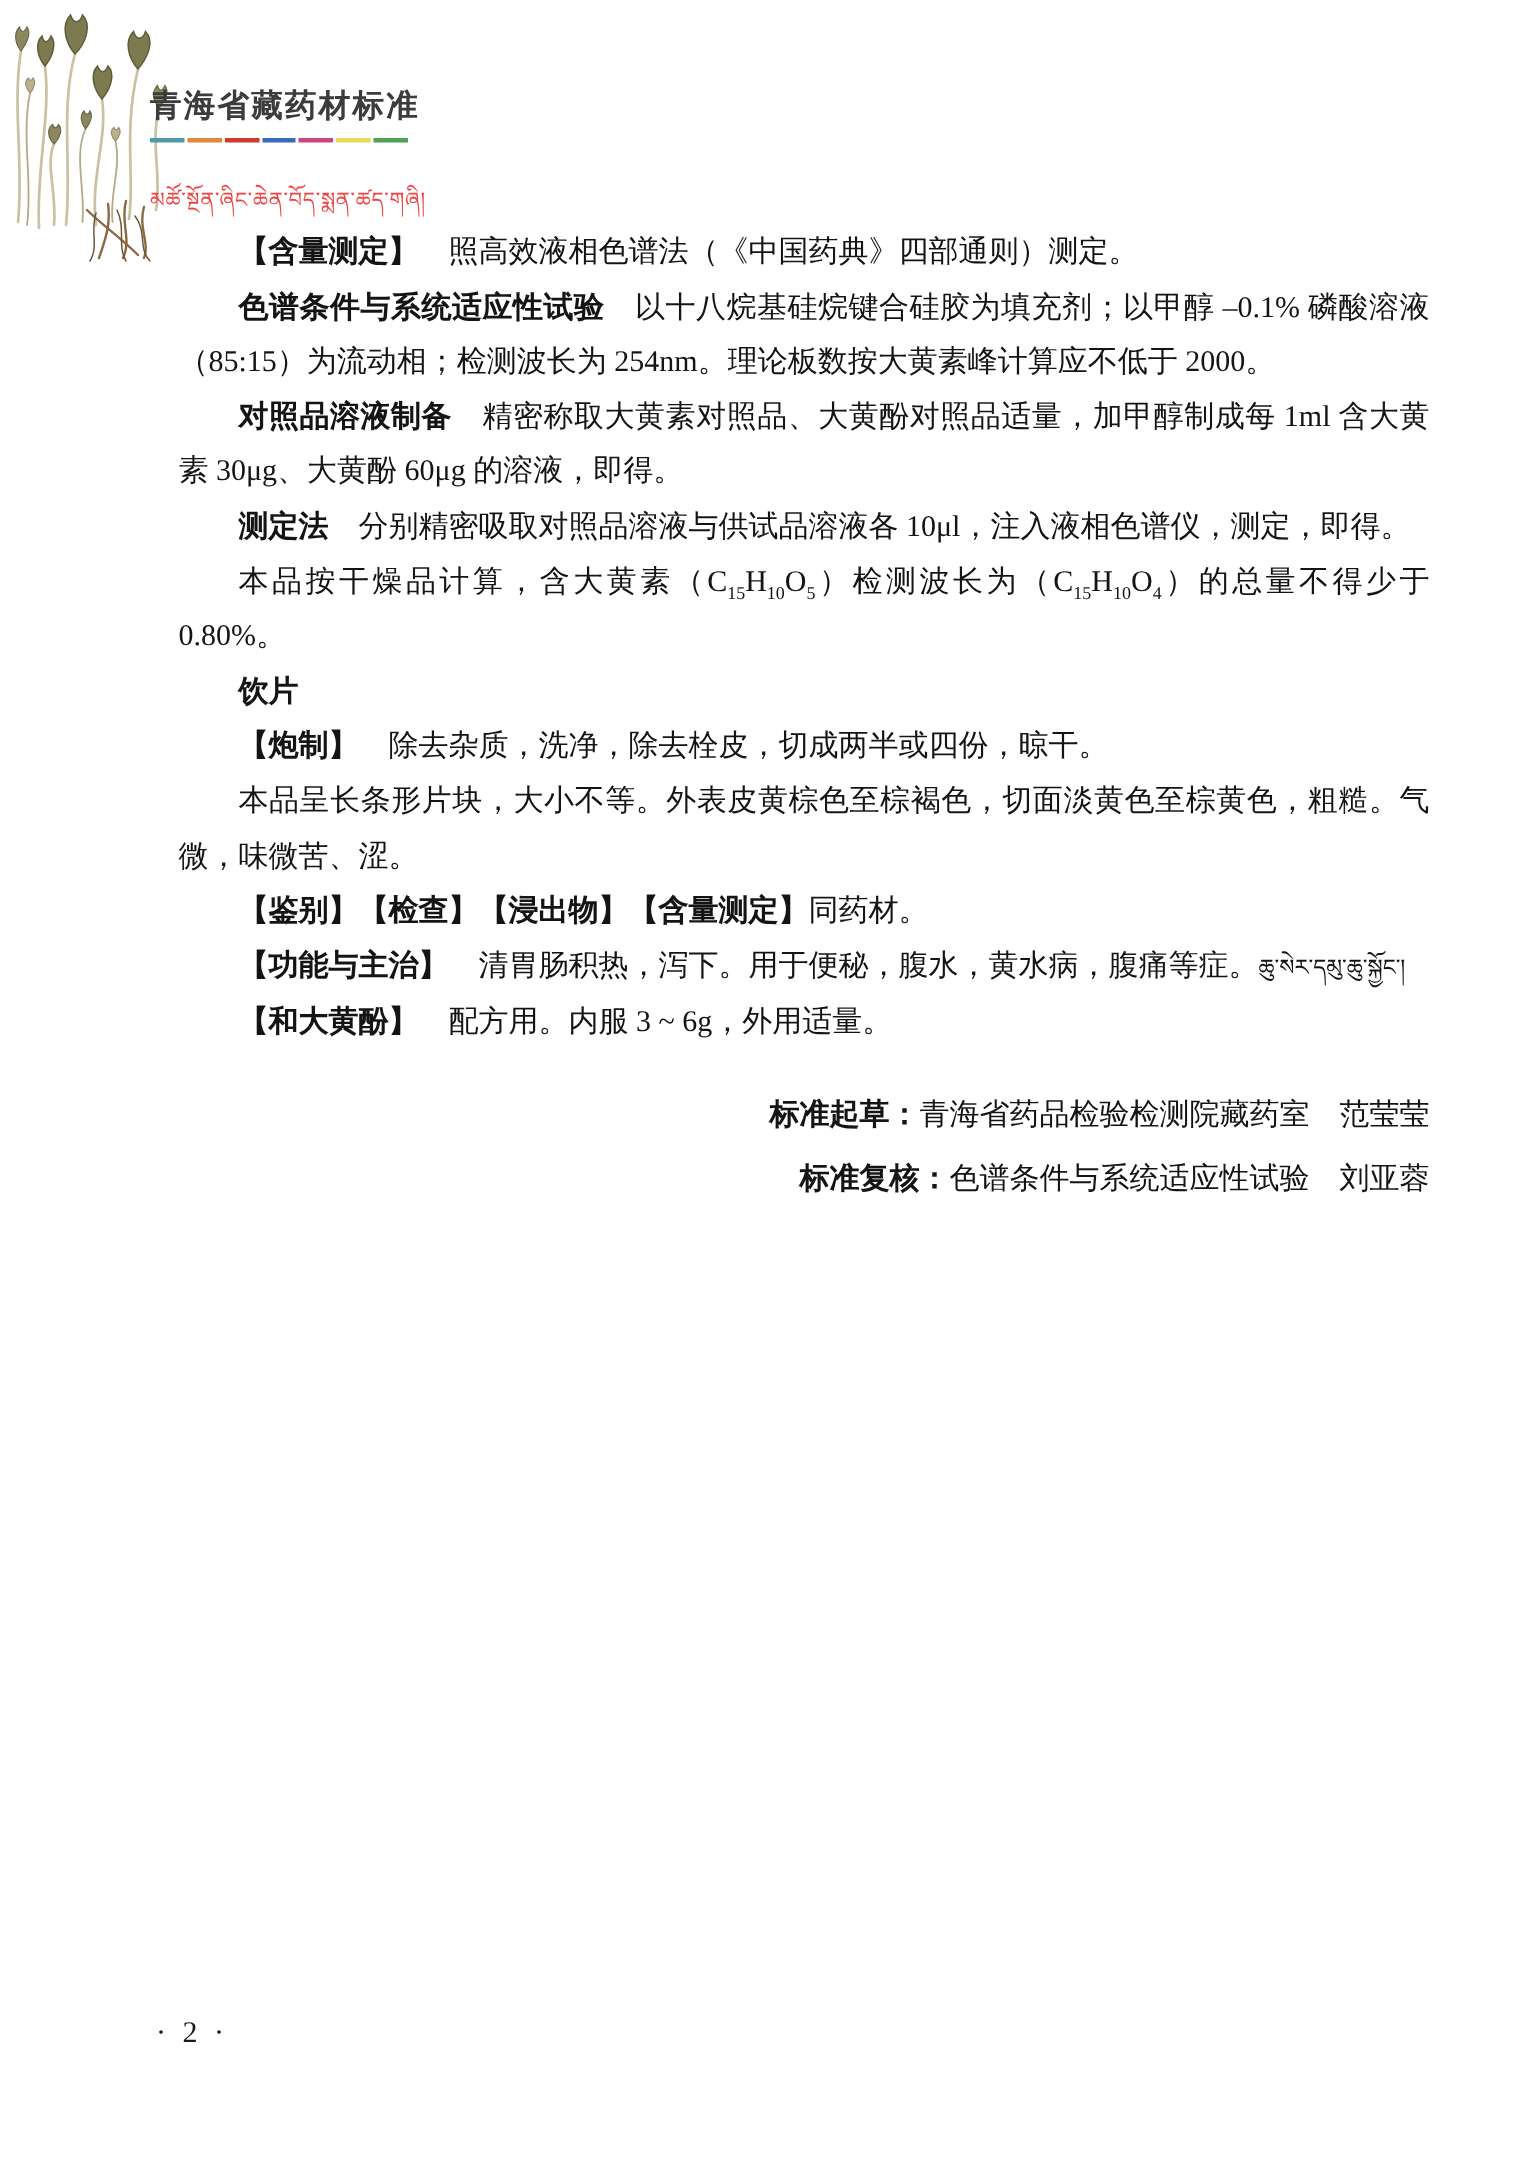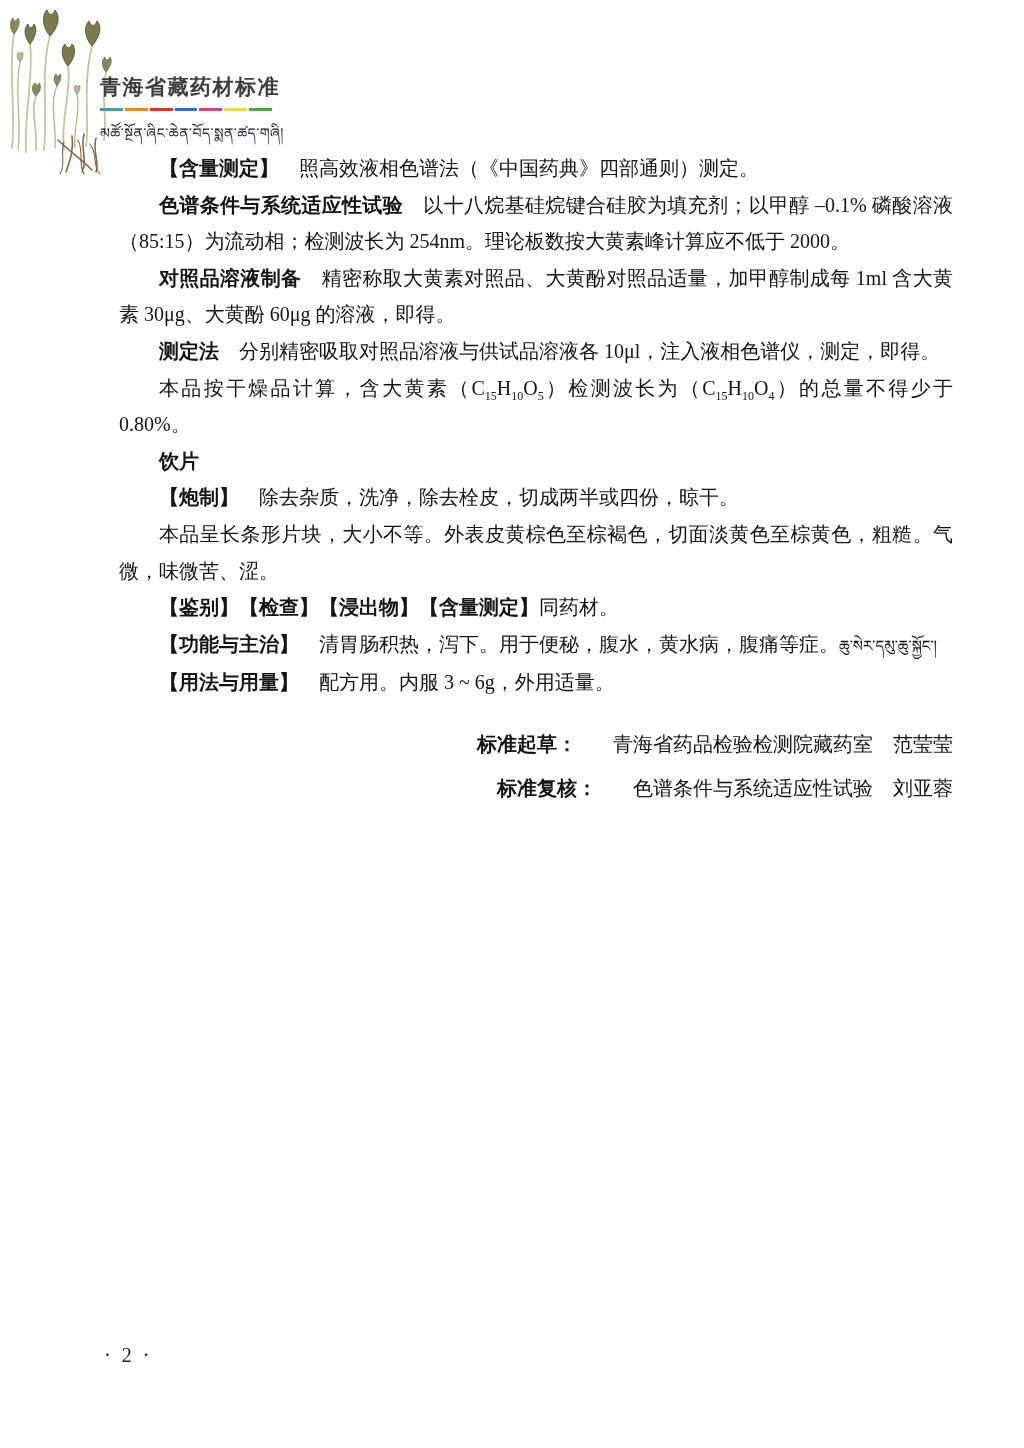--- a/index.html
+++ b/index.html
@@ -6,50 +6,50 @@
   .page{
     position:relative;
     width:1024px;height:1448px;
     background:#ffffff;
     overflow:hidden;
     font-family:"Liberation Serif","DejaVu Serif",serif;
     color:#141414;
   }
   
   .plant-art{position:absolute;left:0;top:0;pointer-events:none;}
-  .masthead{position:absolute;left:100px;top:72px;}
+  .masthead{position:absolute;left:100px;top:56px;}
   .page-title{
     font-family:"Liberation Sans","DejaVu Sans",sans-serif;
     font-size:21px;font-weight:600;color:#3c3c3c;
     letter-spacing:1.5px;margin:0;line-height:30px;
   }
   .color-bar{display:flex;width:172px;height:3px;margin-top:6px;gap:2px;}
   .bar-seg{flex:1;height:3px;}
   .tibetan-subtitle{
     font-family:"DejaVu Sans",sans-serif;
-    font-size:14px;color:#0f172a;margin-top:6px;letter-spacing:0.5px;
+    font-size:14px;color:#ef4444;margin-top:22px;letter-spacing:0.5px;
   }
   
   .body-content{position:absolute;left:119px;top:150px;width:834px;}
   .para{
     margin:0;
     font-size:20px;line-height:36.6px;
     text-align:justify;text-justify:inter-ideograph;
     text-indent:2em;
   }
   .bold{
     font-weight:bold;
     font-family:"Liberation Sans","DejaVu Sans",sans-serif;
   }
   .tibetan{font-family:"DejaVu Sans",sans-serif;font-size:15px;}
   sub{font-size:12px;line-height:0;}
   
   .credit{text-align:right;text-indent:0;line-height:43px;}
   .first-credit{margin-top:22px;}
-  .kai{font-family:Liberation Mono, monospace;margin-left:36px;}
+  .kai{font-family:Liberation Serif, serif;}
   
   .page-number{
     position:absolute;left:104px;top:1344px;
     font-size:20px;letter-spacing:3px;color:#1a1a1a;
   }
 </style>
 </head>
 <body>
 
 <div class="page">
@@ -119,20 +119,20 @@
       <p class="para"><span class="bold">【含量测定】</span><span>　照高效液相色谱法（《中国药典》四部通则）测定。</span></p>
       <p class="para"><span class="bold">色谱条件与系统适应性试验</span><span>　以十八烷基硅烷键合硅胶为填充剂；以甲醇 –0.1% 磷酸溶液（85:15）为流动相；检测波长为 254nm。理论板数按大黄素峰计算应不低于 2000。</span></p>
       <p class="para"><span class="bold">对照品溶液制备</span><span>　精密称取大黄素对照品、大黄酚对照品适量，加甲醇制成每 1ml 含大黄素 30μg、大黄酚 60μg 的溶液，即得。</span></p>
       <p class="para"><span class="bold">测定法</span><span>　分别精密吸取对照品溶液与供试品溶液各 10μl，注入液相色谱仪，测定，即得。</span></p>
       <p class="para"><span>本品按干燥品计算，含大黄素（C</span><sub>15</sub><span>H</span><sub>10</sub><span>O</span><sub>5</sub><span>）检测波长为（C</span><sub>15</sub><span>H</span><sub>10</sub><span>O</span><sub>4</sub><span>）的总量不得少于 0.80%。</span></p>
       <p class="para"><span class="bold">饮片</span></p>
       <p class="para"><span class="bold">【炮制】</span><span>　除去杂质，洗净，除去栓皮，切成两半或四份，晾干。</span></p>
       <p class="para"><span>本品呈长条形片块，大小不等。外表皮黄棕色至棕褐色，切面淡黄色至棕黄色，粗糙。气微，味微苦、涩。</span></p>
       <p class="para"><span class="bold">【鉴别】【检查】【浸出物】【含量测定】</span><span>同药材。</span></p>
       <p class="para"><span class="bold">【功能与主治】</span><span>　清胃肠积热，泻下。用于便秘，腹水，黄水病，腹痛等症。</span><span class="tibetan">ཆུ་སེར་དམུ་ཆུ་སྐྱོང་།</span></p>
-      <p class="para"><span class="bold">【用法与用量】</span><span>　配方用。内服 3 ~ 6g，外用适量。</span></p>
+      <p class="para"><span class="bold">【和大黄酚】</span><span>　配方用。内服 3 ~ 6g，外用适量。</span></p>
       <p class="para credit first-credit"><span class="bold">标准起草：</span><span class="kai">青海省药品检验检测院藏药室　范莹莹</span></p>
       <p class="para credit"><span class="bold">标准复核：</span><span class="kai">色谱条件与系统适应性试验　刘亚蓉</span></p>
     </div>
 
   <div class="page-number">· 2 ·</div>
 
 </div>
 
 </body></html>

